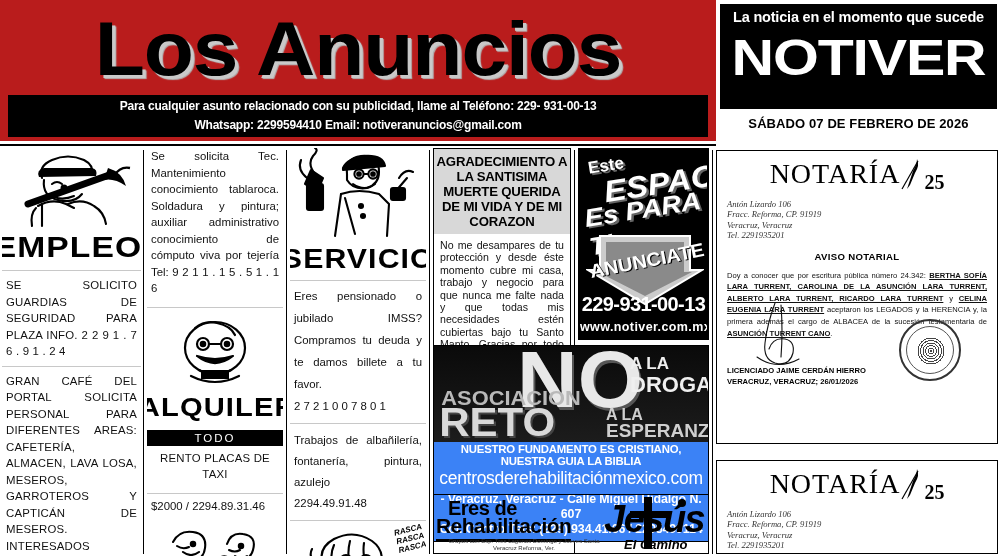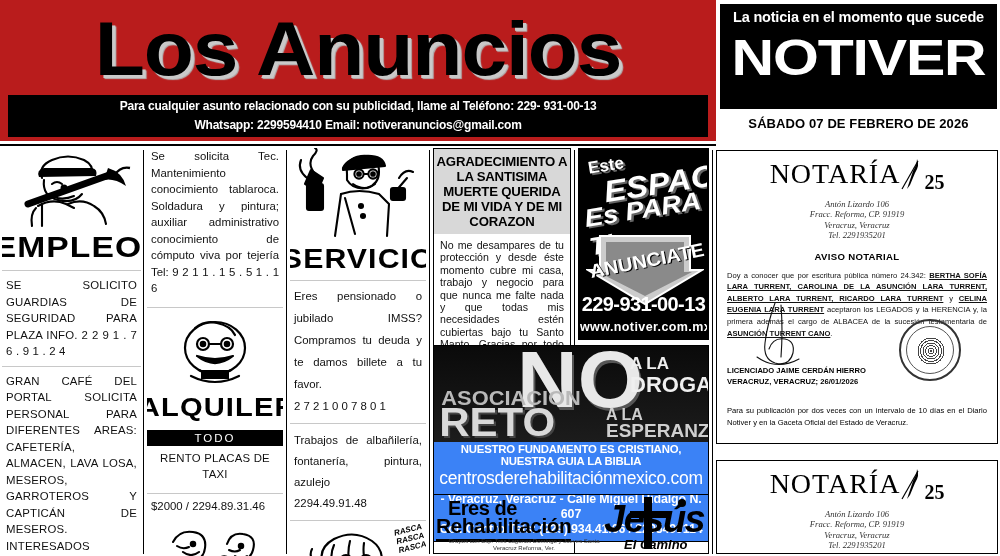--- a/index.html
+++ b/index.html
@@ -195,21 +195,21 @@
   .notaria-logo { text-align: center; position: relative; height: 40px; }
   .notaria-word {
     font-family: "Liberation Serif", serif; font-size: 28px; letter-spacing: 1px;
     display: inline-block; vertical-align: top; line-height: 34px;
   }
   .notaria-25 {
     font-family: "Liberation Serif", serif; font-weight: bold; font-size: 20px;
     display: inline-block; vertical-align: top; margin-top: 14px; margin-left: 2px;
   }
   .notaria-addr {
-    text-align: center; font-family: "Liberation Serif", serif; font-style: italic;
+    text-align: left; font-family: "Liberation Serif", serif; font-style: italic;
     font-size: 8.6px; line-height: 10.4px; color: #333; margin-top: 2px;
   }
   .notaria-aviso {
     text-align: center; font-weight: bold; font-size: 9.6px; margin: 10px 0 8px;
     letter-spacing: 0.3px;
   }
   .notaria-body {
     font-size: 7.6px; line-height: 11.6px; text-align: justify; color: #111;
   }
   .notaria-body b { text-decoration: underline; }
@@ -513,21 +513,20 @@
           <path d="M10 56 Q30 70 52 58"></path>
         </g>
       </svg>
 
       <div class="seal"></div>
 
       <div class="notaria-sign">
         <div>LICENCIADO JAIME CERDÁN HIERRO</div>
         <div>VERACRUZ, VERACRUZ; 26/01/2026</div>
       </div>
-      <div class="notaria-foot">Para su publicación por dos veces con un intervalo de 10 días en el Diario Notiver y en la Gaceta Oficial del Estado de Veracruz.</div>
     </div>
   </div>
 
   <div style="position:absolute; left:716px; top:460px; width:282px; height:94px;">
     <div class="notaria-card" style="height:94px;">
       <div class="notaria-logo">
         <span class="notaria-word">NOTARÍA</span><svg width="22" height="34" viewBox="0 0 22 34" style="display:inline-block;vertical-align:top;" aria-hidden="true">
             <path d="M17 2 Q20 8 15 16 L10 28 L7 32 L9 26 L13 14 Q17 7 17 2 Z" fill="#000"></path>
             <line x1="2" y1="32" x2="18" y2="4" stroke="#000" stroke-width="1.2"></line>
           </svg><span class="notaria-25">25</span>

